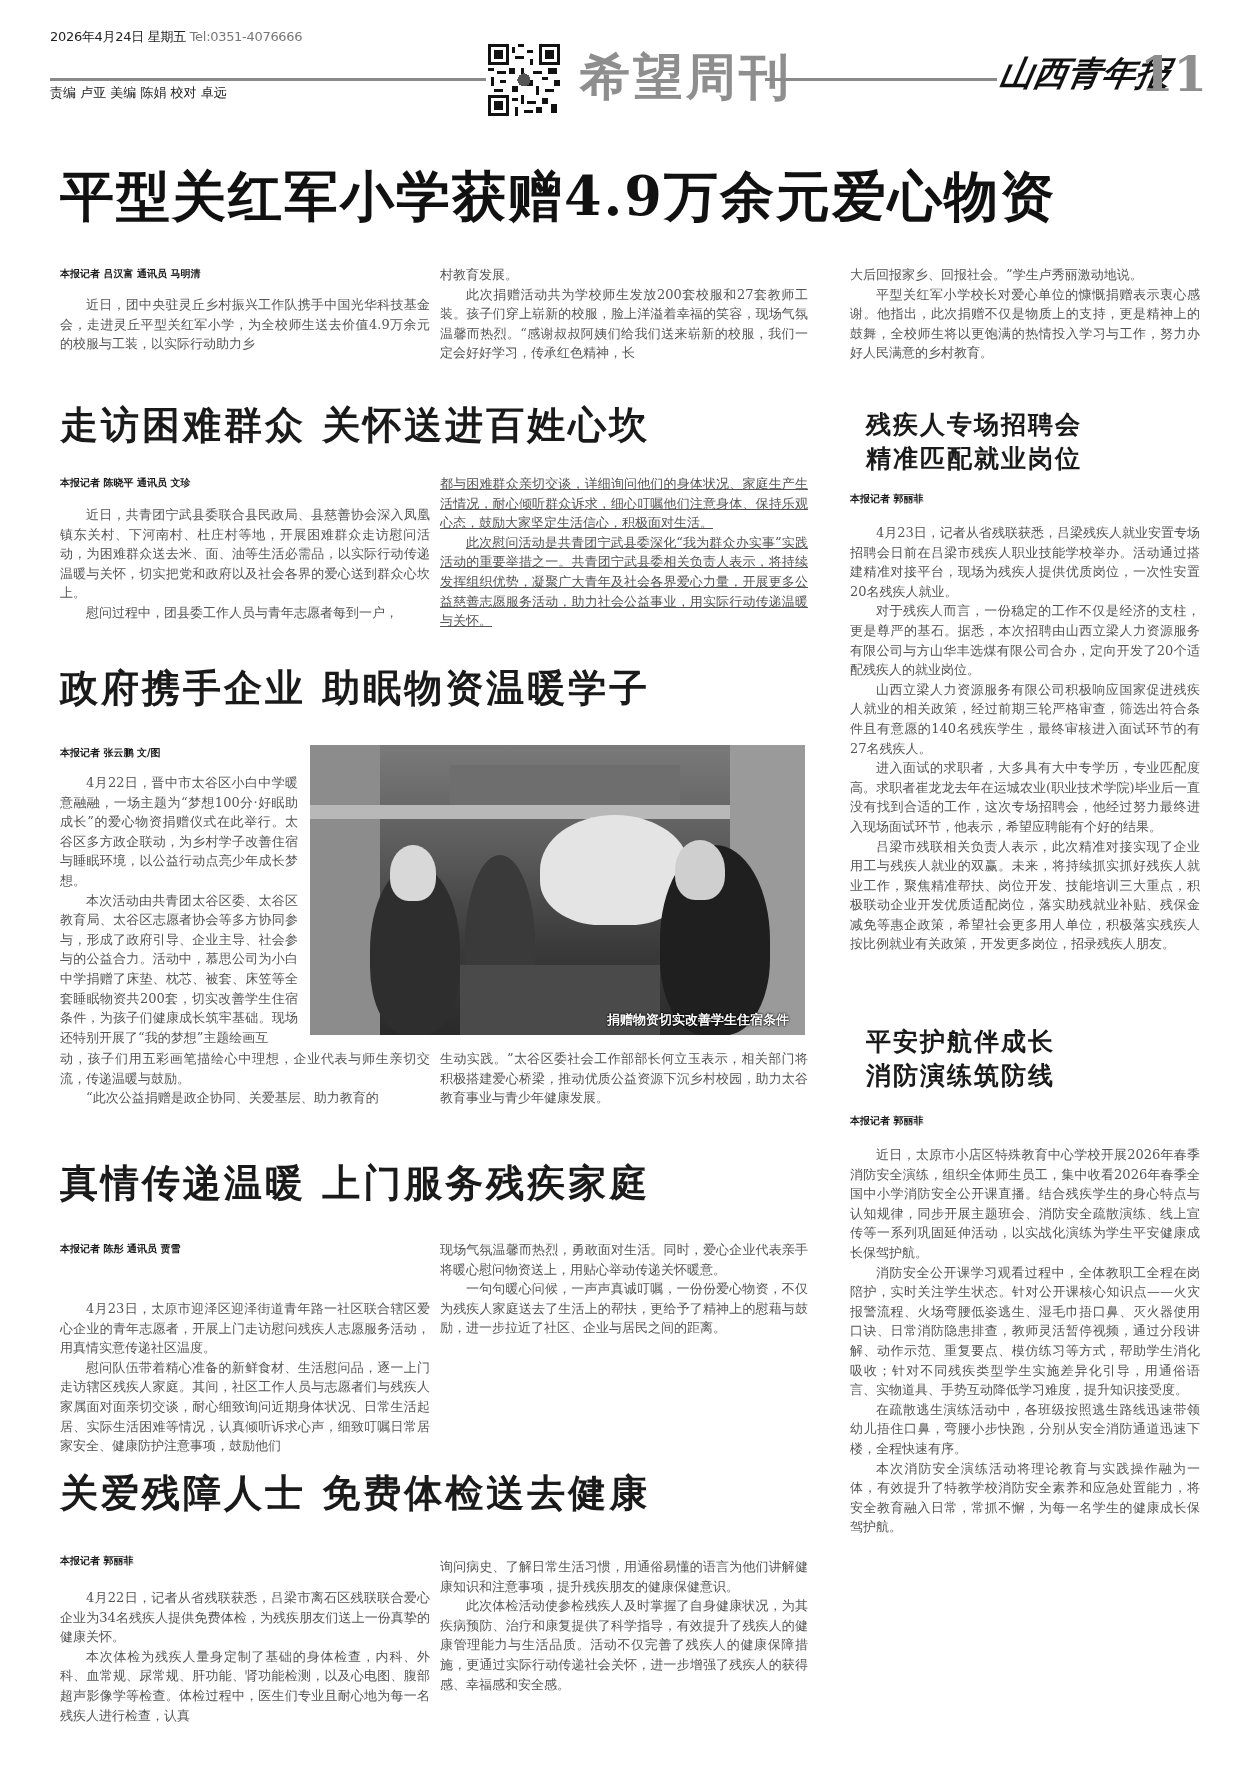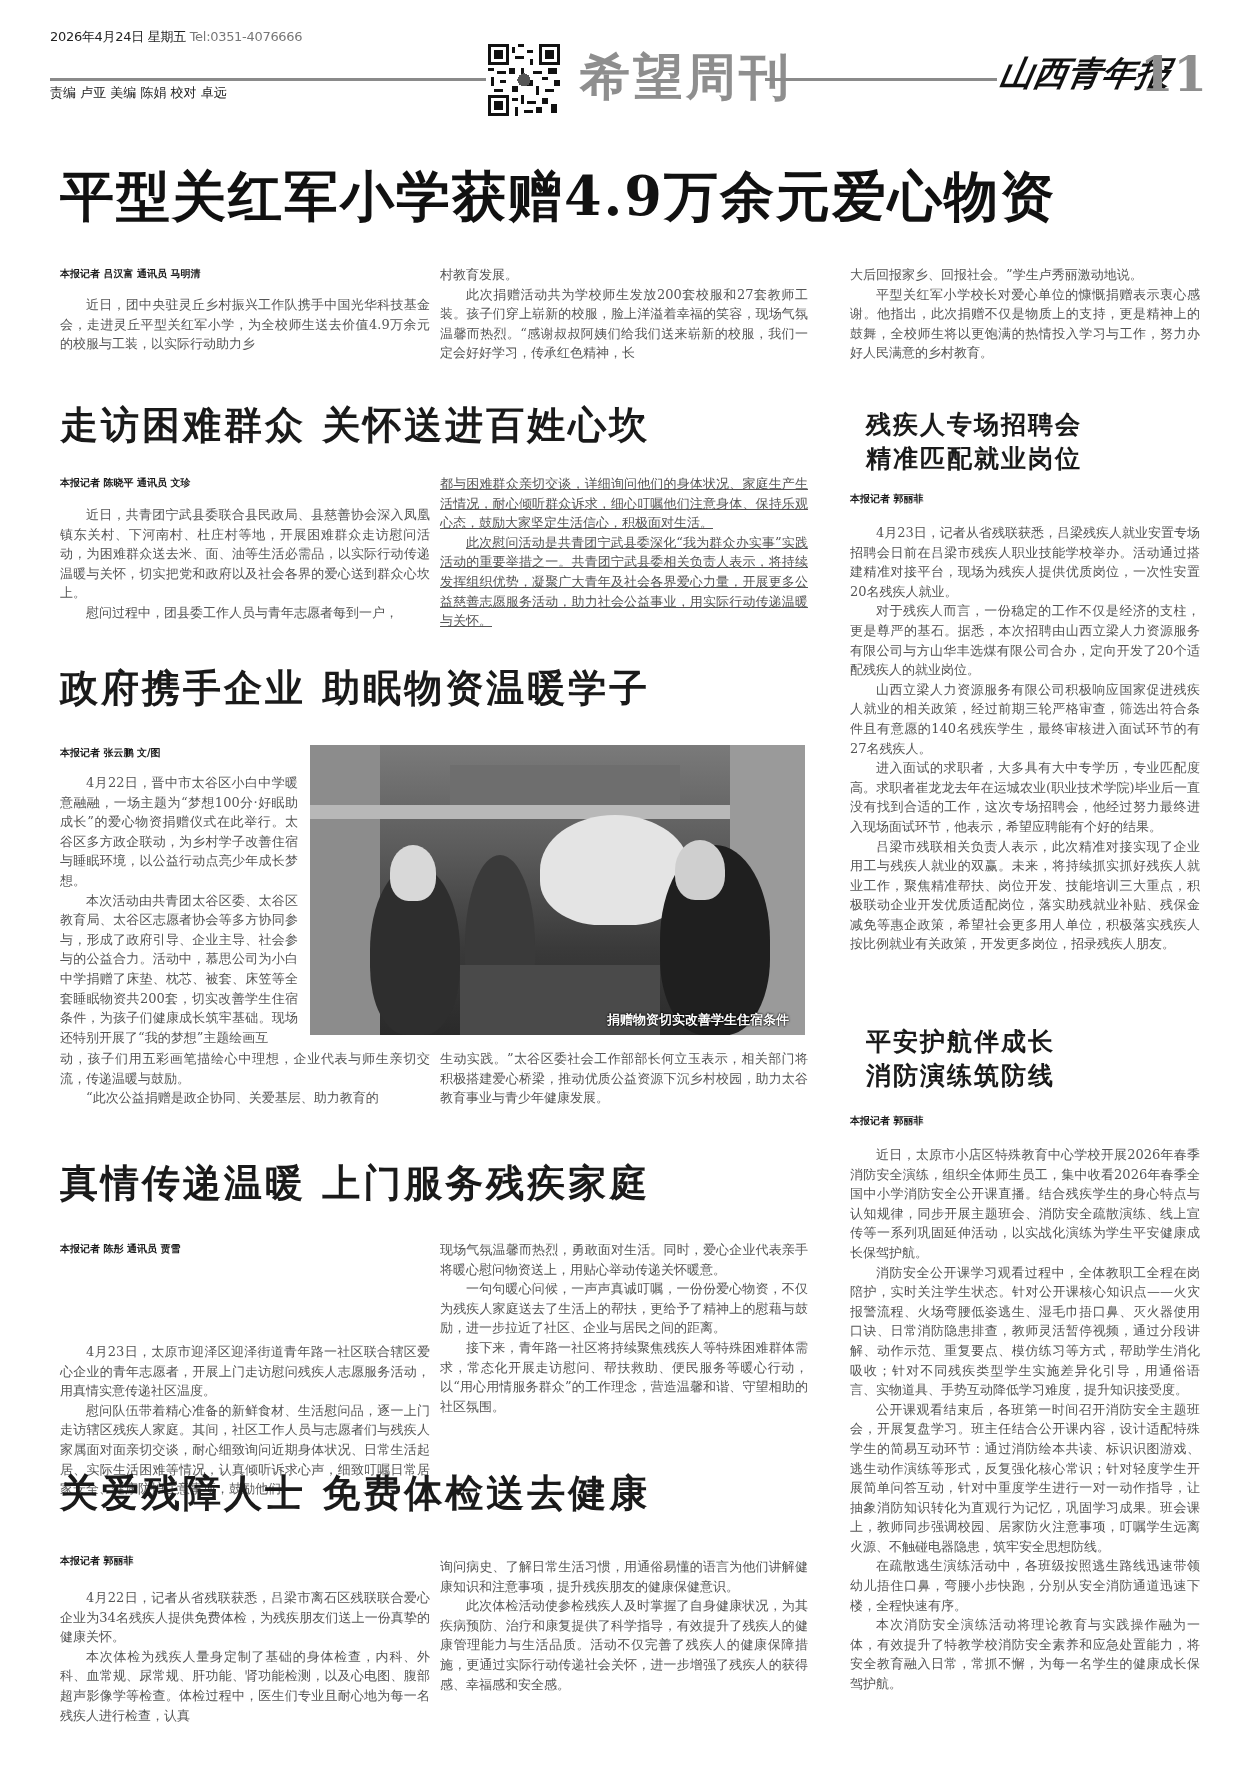--- a/index.html
+++ b/index.html
@@ -141,28 +141,27 @@
   <div class="person" style="left:155px; top:110px; width:70px; height:180px; background:#3a3a3a;"></div>
   <div class="person" style="left:230px; top:70px; width:150px; height:110px; background:#e4e4e4;"></div>
   <div class="person" style="left:350px; top:100px; width:110px; height:190px; background:#1f1f1f;"></div>
   <div class="person" style="left:365px; top:95px; width:50px; height:60px; background:#cfcfcf;"></div>
   <div class="bunk" style="left:150px; top:220px; width:200px; height:70px; background:#4a4a4a;"></div>
   <div class="caption">捐赠物资切实改善学生住宿条件</div>
 </div>
 
 <div class="abs h2" style="left:60px; top:1160px;">真情传递温暖 上门服务残疾家庭</div>
 <div class="abs byline" style="left:60px; top:1242px;">本报记者 陈彤 通讯员 贾雪</div>
-<div class="abs col" style="left:60px; top:1342px; width:370px;">
+<div class="abs col" style="left:60px; top:1299px; width:370px;">
   <p>4月23日，太原市迎泽区迎泽街道青年路一社区联合辖区爱心企业的青年志愿者，开展上门走访慰问残疾人志愿服务活动，用真情实意传递社区温度。</p>
   <p>慰问队伍带着精心准备的新鲜食材、生活慰问品，逐一上门走访辖区残疾人家庭。其间，社区工作人员与志愿者们与残疾人家属面对面亲切交谈，耐心细致询问近期身体状况、日常生活起居、实际生活困难等情况，认真倾听诉求心声，细致叮嘱日常居家安全、健康防护注意事项，鼓励他们</p>
 </div>
 <div class="abs col" style="left:440px; top:1240px; width:368px;">
   <p class="cont">现场气氛温馨而热烈，勇敢面对生活。同时，爱心企业代表亲手将暖心慰问物资送上，用贴心举动传递关怀暖意。</p>
   <p>一句句暖心问候，一声声真诚叮嘱，一份份爱心物资，不仅为残疾人家庭送去了生活上的帮扶，更给予了精神上的慰藉与鼓励，进一步拉近了社区、企业与居民之间的距离。</p>
-  <p>接下来，青年路一社区将持续聚焦残疾人等特殊困难群体需求，常态化开展走访慰问、帮扶救助、便民服务等暖心行动，以“用心用情服务群众”的工作理念，营造温馨和谐、守望相助的社区氛围。</p>
 </div>
 
 <div class="abs h2" style="left:60px; top:1470px;">关爱残障人士 免费体检送去健康</div>
 <div class="abs byline" style="left:60px; top:1554px;">本报记者 郭丽菲</div>
 <div class="abs col" style="left:60px; top:1588px; width:370px;">
   <p>4月22日，记者从省残联获悉，吕梁市离石区残联联合爱心企业为34名残疾人提供免费体检，为残疾朋友们送上一份真挚的健康关怀。</p>
   <p>本次体检为残疾人量身定制了基础的身体检查，内科、外科、血常规、尿常规、肝功能、肾功能检测，以及心电图、腹部超声影像学等检查。体检过程中，医生们专业且耐心地为每一名残疾人进行检查，认真</p>
 </div>
 <div class="abs col" style="left:440px; top:1557px; width:368px;">
   <p class="cont">询问病史、了解日常生活习惯，用通俗易懂的语言为他们讲解健康知识和注意事项，提升残疾朋友的健康保健意识。</p>
@@ -183,16 +182,15 @@
 </div>
 
 <div class="abs h3" style="left:850px; top:1025px;">
   <div>平安护航伴成长</div>
   <div>消防演练筑防线</div>
 </div>
 <div class="abs byline" style="left:850px; top:1114px;">本报记者 郭丽菲</div>
 <div class="abs col" style="left:850px; top:1145px; width:350px;">
   <p>近日，太原市小店区特殊教育中心学校开展2026年春季消防安全演练，组织全体师生员工，集中收看2026年春季全国中小学消防安全公开课直播。结合残疾学生的身心特点与认知规律，同步开展主题班会、消防安全疏散演练、线上宣传等一系列巩固延伸活动，以实战化演练为学生平安健康成长保驾护航。</p>
   <p>消防安全公开课学习观看过程中，全体教职工全程在岗陪护，实时关注学生状态。针对公开课核心知识点——火灾报警流程、火场弯腰低姿逃生、湿毛巾捂口鼻、灭火器使用口诀、日常消防隐患排查，教师灵活暂停视频，通过分段讲解、动作示范、重复要点、模仿练习等方式，帮助学生消化吸收；针对不同残疾类型学生实施差异化引导，用通俗语言、实物道具、手势互动降低学习难度，提升知识接受度。</p>
-  <p>公开课观看结束后，各班第一时间召开消防安全主题班会，开展复盘学习。班主任结合公开课内容，设计适配特殊学生的简易互动环节：通过消防绘本共读、标识识图游戏、逃生动作演练等形式，反复强化核心常识；针对轻度学生开展简单问答互动，针对中重度学生进行一对一动作指导，让抽象消防知识转化为直观行为记忆，巩固学习成果。班会课上，教师同步强调校园、居家防火注意事项，叮嘱学生远离火源、不触碰电器隐患，筑牢安全思想防线。</p>
   <p>在疏散逃生演练活动中，各班级按照逃生路线迅速带领幼儿捂住口鼻，弯腰小步快跑，分别从安全消防通道迅速下楼，全程快速有序。</p>
   <p>本次消防安全演练活动将理论教育与实践操作融为一体，有效提升了特教学校消防安全素养和应急处置能力，将安全教育融入日常，常抓不懈，为每一名学生的健康成长保驾护航。</p>
 </div>
 
 </body></html>

